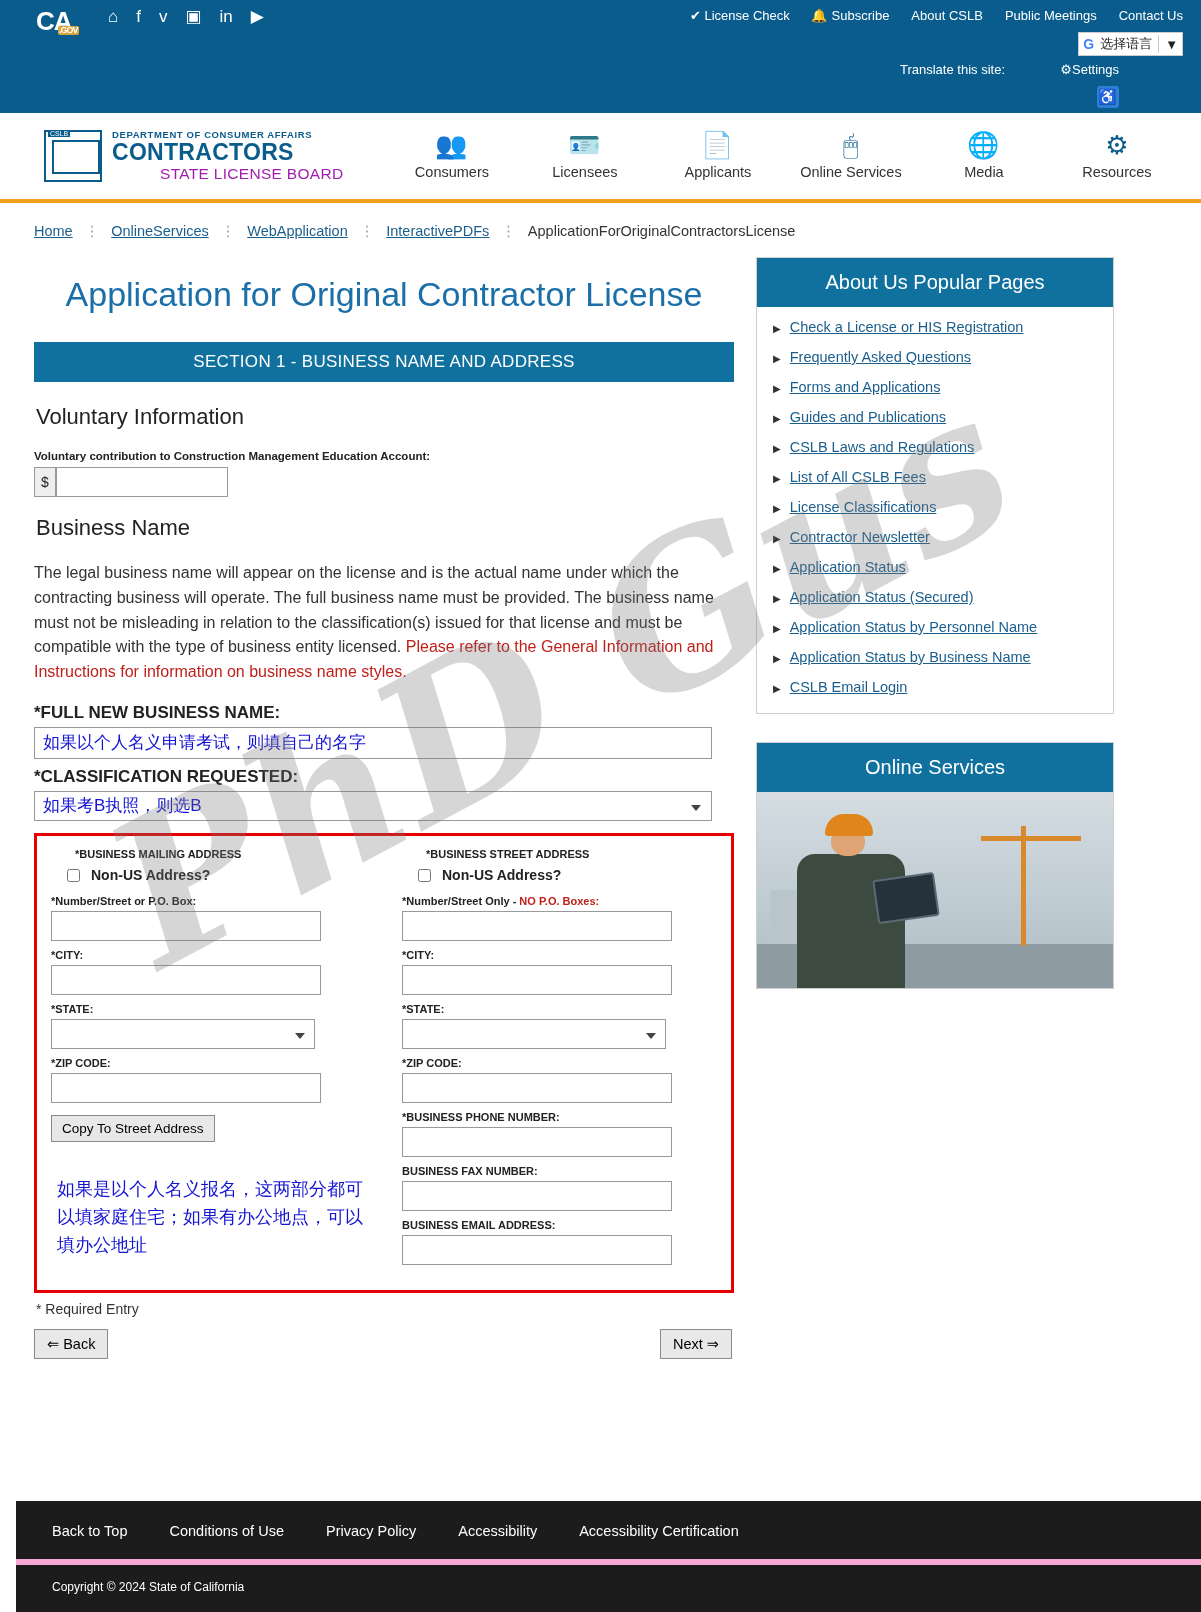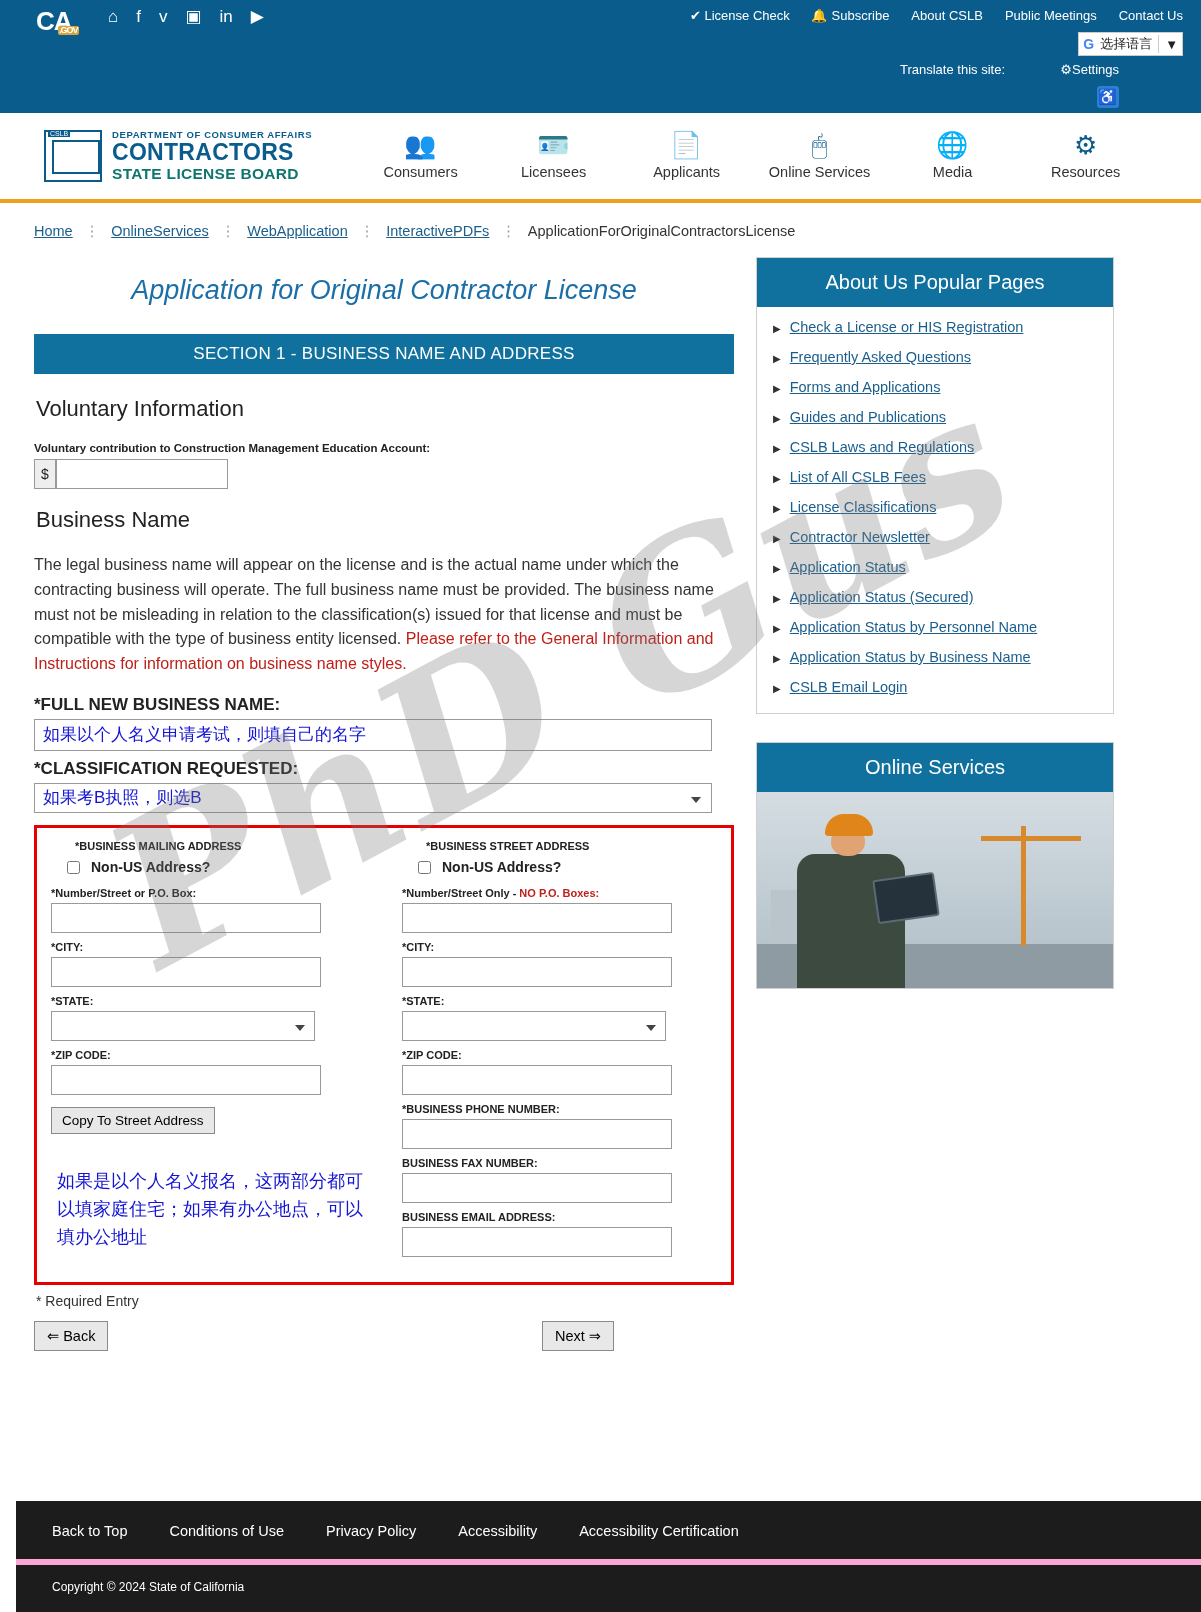--- a/index.html
+++ b/index.html
@@ -142,21 +142,21 @@
   .brand-mark .cslb {
     position: absolute;
     top: -2px; left: 2px;
     font-size: 7px;
     background: #0a5c8c;
     color: #fff;
     padding: 0 2px;
   }
   .brand-text .l1 { font-size: 9.5px; font-weight: bold; color: #0a5c8c; letter-spacing: .6px; }
   .brand-text .l2 { font-size: 23px; font-weight: bold; color: #0a5c8c; letter-spacing: .3px; line-height: 1.05; }
-  .brand-text .l3 { font-size: 15.5px; font-weight: bold; color: #0f766e; letter-spacing: .3px; }
+  .brand-text .l3 { font-size: 15.5px; font-weight: normal; color: #a21caf; letter-spacing: .3px; margin-left: 48px; }
   .navitems {
     display: flex;
     margin-left: 42px;
     gap: 0;
   }
   .navitem {
     width: 133px;
     text-align: center;
     cursor: pointer;
     color: #333;
@@ -191,25 +191,24 @@
   .content {
     display: flex;
     padding: 18px 34px 0 34px;
     gap: 22px;
   }
   .left { width: 700px; }
   .right { width: 358px; }
 
   .page-title {
     color: #1b6fa8;
-    font-size: 27px;
+    font-size: 34px;
     text-align: center;
     margin: 18px 0 28px 0;
     font-weight: normal;
-    font-style: italic;
   }
   .section-bar {
     background: #11719e;
     color: #fff;
     text-align: center;
     font-size: 17px;
     padding: 10px 0;
     letter-spacing: .3px;
     margin-bottom: 22px;
   }
@@ -351,21 +350,21 @@
   }
   .req-entry {
     font-size: 14px;
     color: #333;
     margin: 8px 0 0 2px;
   }
   .nav-btns {
     display: flex;
     justify-content: space-between;
     margin: 12px 0 8px 0;
-    width: 580px;
+    width: 698px;
   }
   .btn {
     background: #e8e8e8;
     border: 1px solid #8a8a8a;
     padding: 6px 12px;
     font-size: 14.5px;
     cursor: pointer;
     font-family: "Liberation Sans", sans-serif;
   }
 

